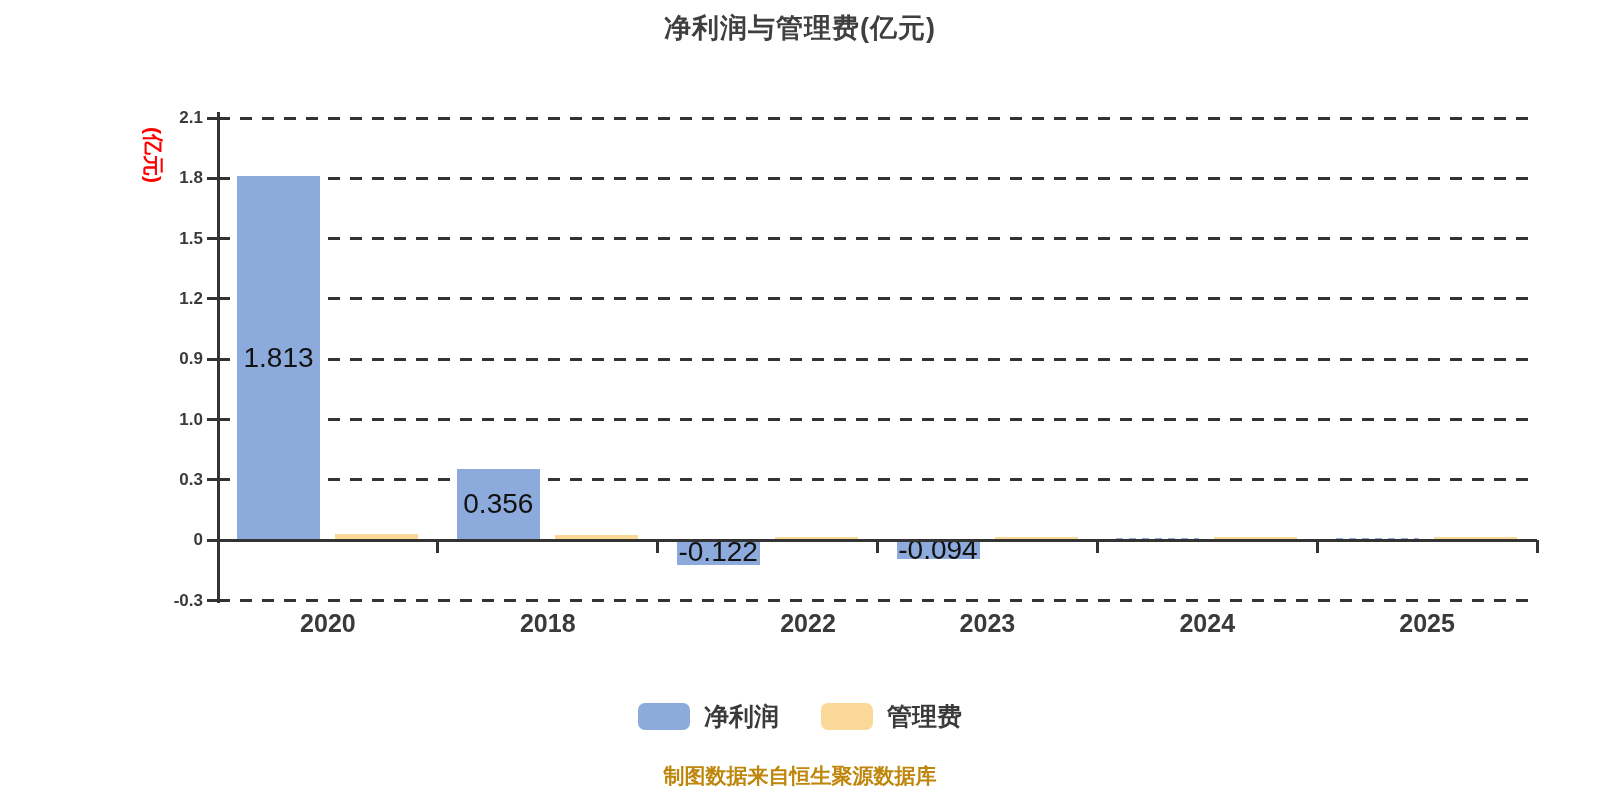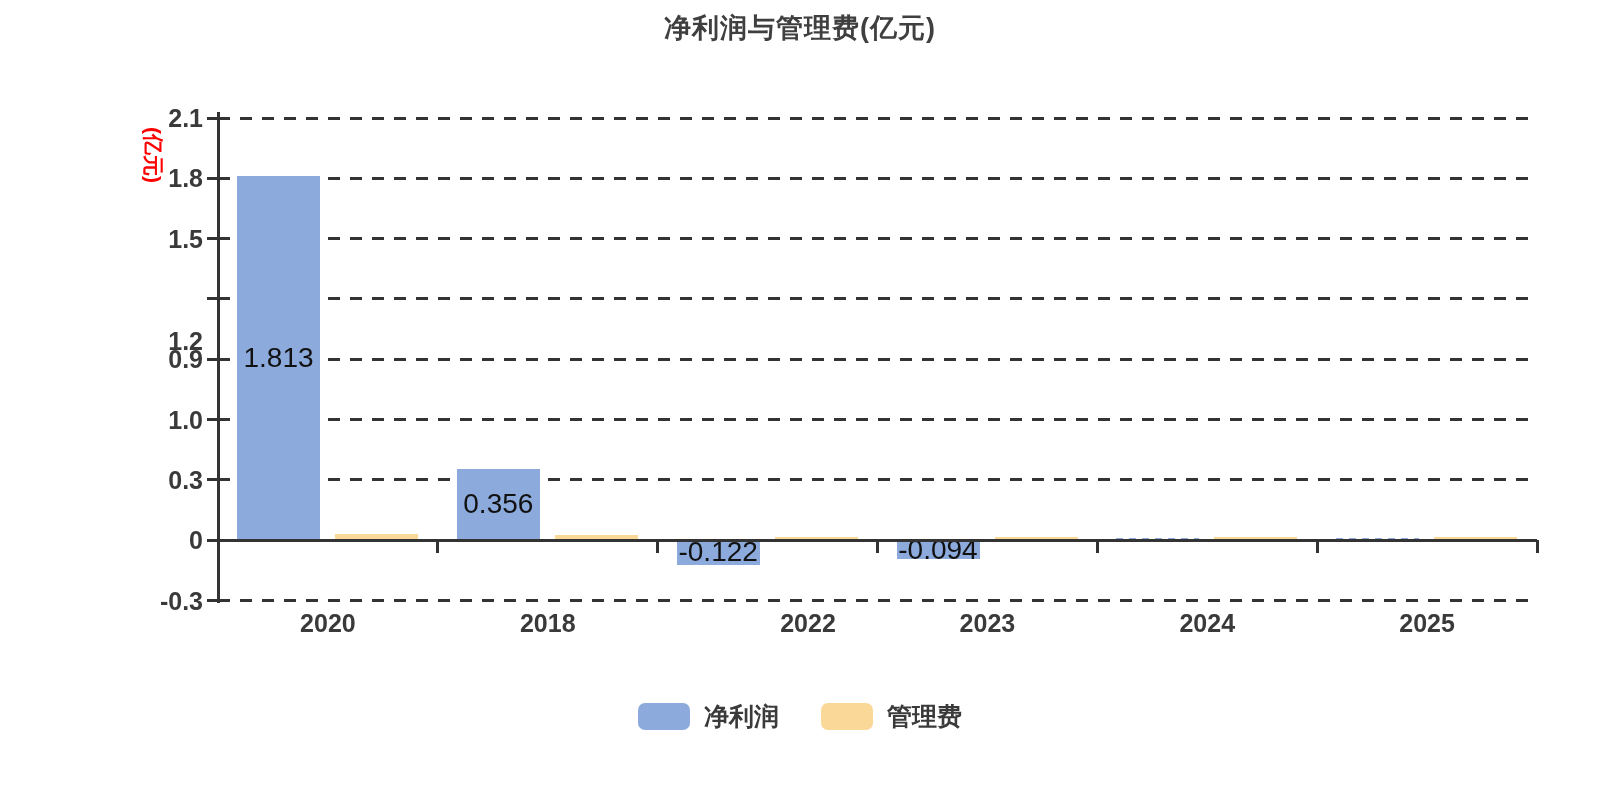--- a/index.html
+++ b/index.html
@@ -39,21 +39,21 @@
     height: 3px;
     background: repeating-linear-gradient(90deg, #333333 0 12px, transparent 12px 22px);
   }
   .axis-line { position: absolute; background: #333333; }
   .tick { position: absolute; background: #333333; }
   .y-tick-label {
     position: absolute;
     width: 85px; height: 30px;
     line-height: 30px;
     text-align: right;
-    font-size: 25px;
+    font-size: 17px;
     font-weight: 600;
     color: #3a3a3a;
   }
   .x-tick-label {
     position: absolute;
     width: 160px; height: 30px;
     line-height: 30px;
     text-align: center;
     font-size: 25px;
     font-weight: 600;
@@ -117,32 +117,33 @@
   <div class="legend" id="legend">
       <div class="legend-item">
         <div class="legend-swatch" style="background: rgb(140, 170, 219);"></div>
         <span class="legend-label">净利润</span>
       </div>
       <div class="legend-item">
         <div class="legend-swatch" style="background: rgb(250, 216, 152);"></div>
         <span class="legend-label">管理费</span>
       </div>
     </div>
+  <div class="chart-footer">制图数据来自恒生聚源数据库</div>
 <div class="gridline" style="left: 218px; top: 116.5px; width: 1319px;"></div>
     <div class="tick" style="left: 207px; top: 116.5px; width: 11px; height: 3px;"></div>
     <div class="y-tick-label" style="left: 118px; top: 103px;">2.1</div>
     <div class="gridline" style="left: 218px; top: 176.812px; width: 1319px;"></div>
     <div class="tick" style="left: 207px; top: 176.812px; width: 11px; height: 3px;"></div>
     <div class="y-tick-label" style="left: 118px; top: 163.312px;">1.8</div>
     <div class="gridline" style="left: 218px; top: 237.125px; width: 1319px;"></div>
     <div class="tick" style="left: 207px; top: 237.125px; width: 11px; height: 3px;"></div>
     <div class="y-tick-label" style="left: 118px; top: 223.625px;">1.5</div>
     <div class="gridline" style="left: 218px; top: 297.438px; width: 1319px;"></div>
     <div class="tick" style="left: 207px; top: 297.438px; width: 11px; height: 3px;"></div>
-    <div class="y-tick-label" style="left: 118px; top: 283.938px; margin-top: 42px;">1.2</div>
+    <div class="y-tick-label" style="left: 118px; top: 283.938px;">1.2</div>
     <div class="gridline" style="left: 218px; top: 357.75px; width: 1319px;"></div>
     <div class="tick" style="left: 207px; top: 357.75px; width: 11px; height: 3px;"></div>
     <div class="y-tick-label" style="left: 118px; top: 344.25px;">0.9</div>
     <div class="gridline" style="left: 218px; top: 418.062px; width: 1319px;"></div>
     <div class="tick" style="left: 207px; top: 418.062px; width: 11px; height: 3px;"></div>
     <div class="y-tick-label" style="left: 118px; top: 404.562px;">1.0</div>
     <div class="gridline" style="left: 218px; top: 478.375px; width: 1319px;"></div>
     <div class="tick" style="left: 207px; top: 478.375px; width: 11px; height: 3px;"></div>
     <div class="y-tick-label" style="left: 118px; top: 464.875px;">0.3</div>
     <div class="tick" style="left: 207px; top: 538.688px; width: 11px; height: 3px;"></div>

